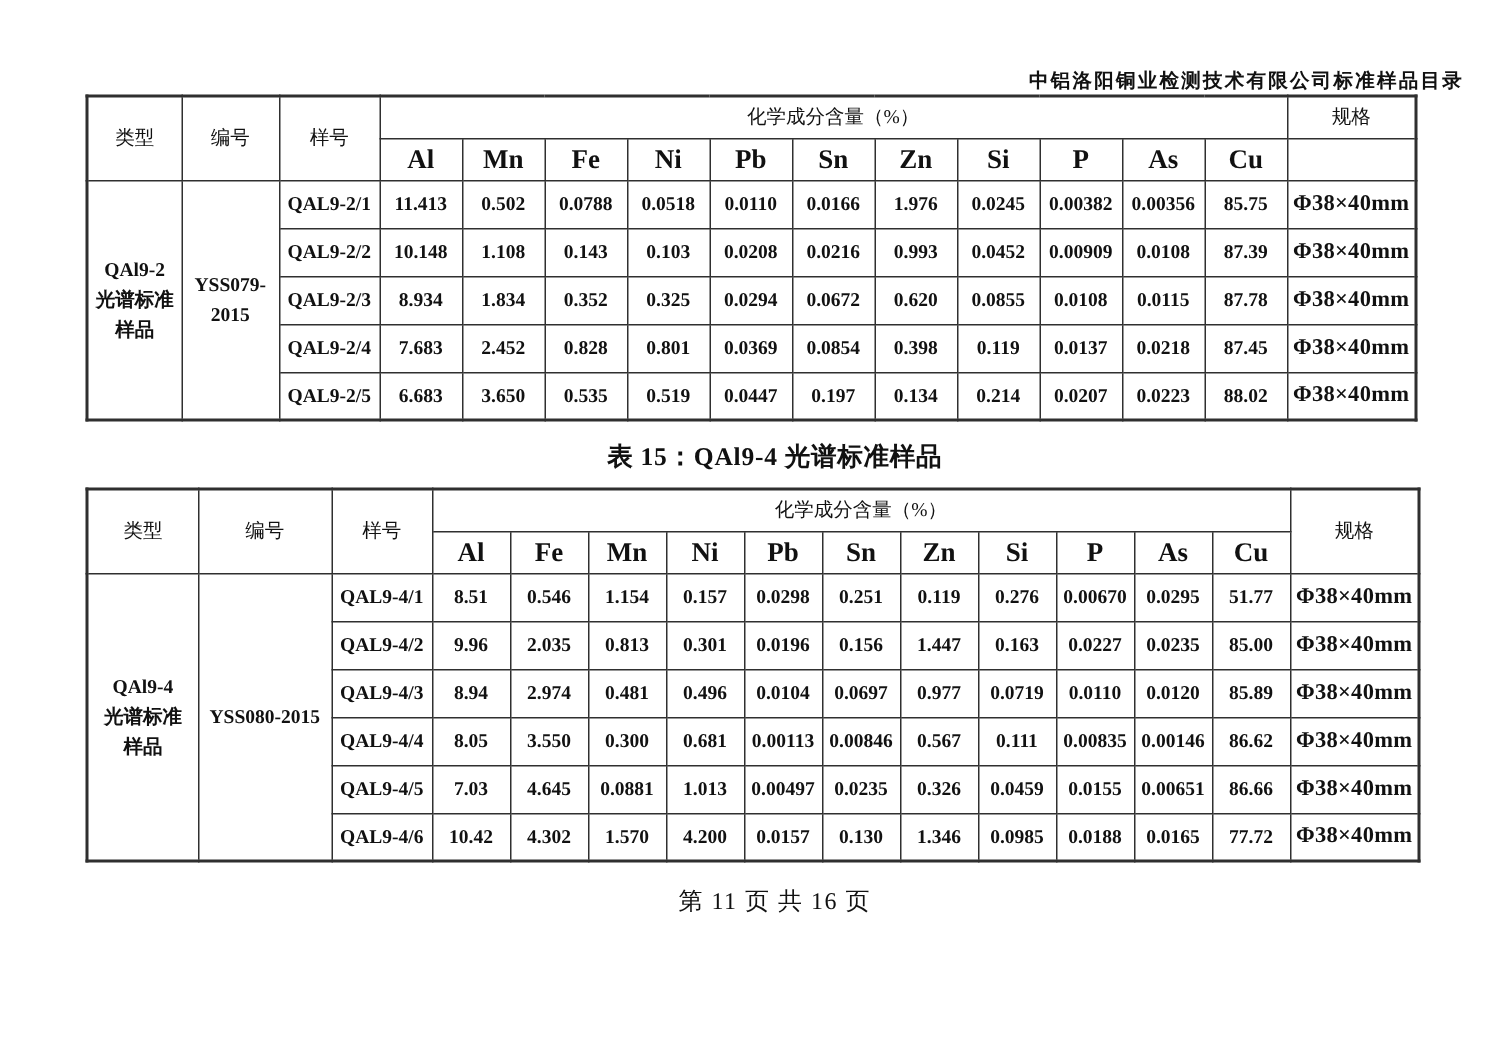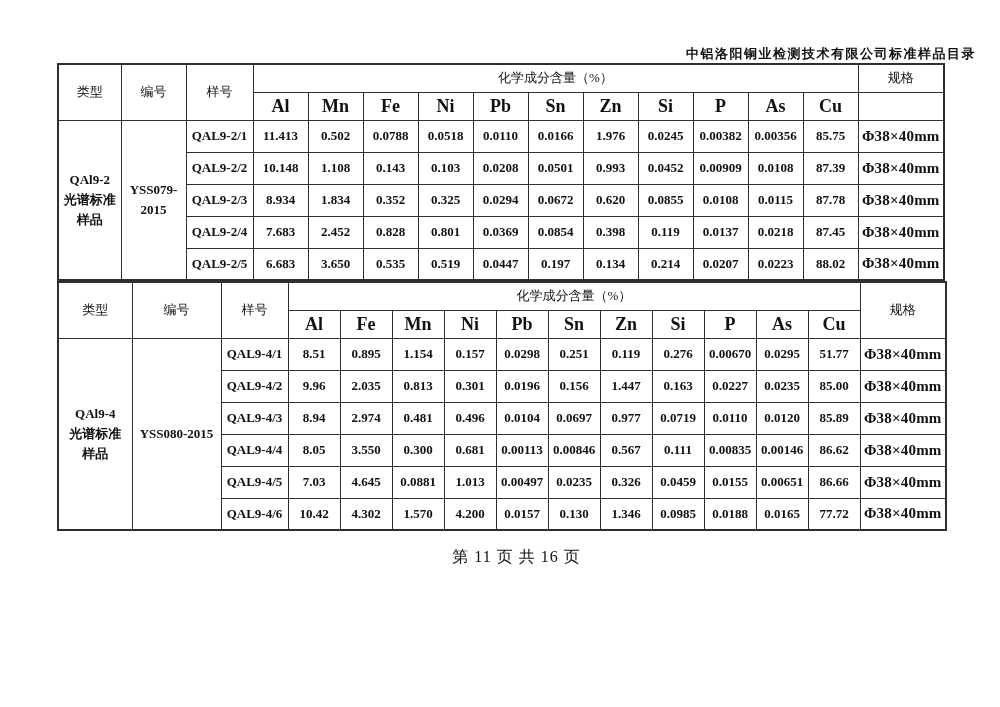--- a/index.html
+++ b/index.html
@@ -109,21 +109,21 @@
           <td class="val-cell">85.75</td>
           <td class="spec-cell">Φ38×40mm</td>
         </tr>
         <tr>
           <td class="sample-cell">QAL9-2/2</td>
           <td class="val-cell">10.148</td>
           <td class="val-cell">1.108</td>
           <td class="val-cell">0.143</td>
           <td class="val-cell">0.103</td>
           <td class="val-cell">0.0208</td>
-          <td class="val-cell">0.0501</td>
+          <td class="val-cell">0.0216</td>
           <td class="val-cell">0.993</td>
           <td class="val-cell">0.0452</td>
           <td class="val-cell">0.00909</td>
           <td class="val-cell">0.0108</td>
           <td class="val-cell">87.39</td>
           <td class="spec-cell">Φ38×40mm</td>
         </tr>
         <tr>
           <td class="sample-cell">QAL9-2/3</td>
           <td class="val-cell">8.934</td>
@@ -165,20 +165,21 @@
           <td class="val-cell">0.134</td>
           <td class="val-cell">0.214</td>
           <td class="val-cell">0.0207</td>
           <td class="val-cell">0.0223</td>
           <td class="val-cell">88.02</td>
           <td class="spec-cell">Φ38×40mm</td>
         </tr>
       </tbody>
   </table>
 
+  <div class="doc-title second">表 15：QAl9-4 光谱标准样品</div>
 
   <table class="data-table" data-table="1">
       <colgroup>
         <col style="width: 74px;">
         <col style="width: 89px;">
         <col style="width: 67px;">
         <col style="width: 52px;">
         <col style="width: 52px;">
         <col style="width: 52px;">
         <col style="width: 52px;">
@@ -214,21 +215,21 @@
         </tr>
     </thead>
     <tbody>
         <tr>
           <td class="type-cell" rowspan="6">QAl9-4
 光谱标准
 样品</td>
           <td class="code-cell" rowspan="6">YSS080-2015</td>
           <td class="sample-cell">QAL9-4/1</td>
           <td class="val-cell">8.51</td>
-          <td class="val-cell">0.895</td>
+          <td class="val-cell">0.546</td>
           <td class="val-cell">1.154</td>
           <td class="val-cell">0.157</td>
           <td class="val-cell">0.0298</td>
           <td class="val-cell">0.251</td>
           <td class="val-cell">0.119</td>
           <td class="val-cell">0.276</td>
           <td class="val-cell">0.00670</td>
           <td class="val-cell">0.0295</td>
           <td class="val-cell">51.77</td>
           <td class="spec-cell">Φ38×40mm</td>

